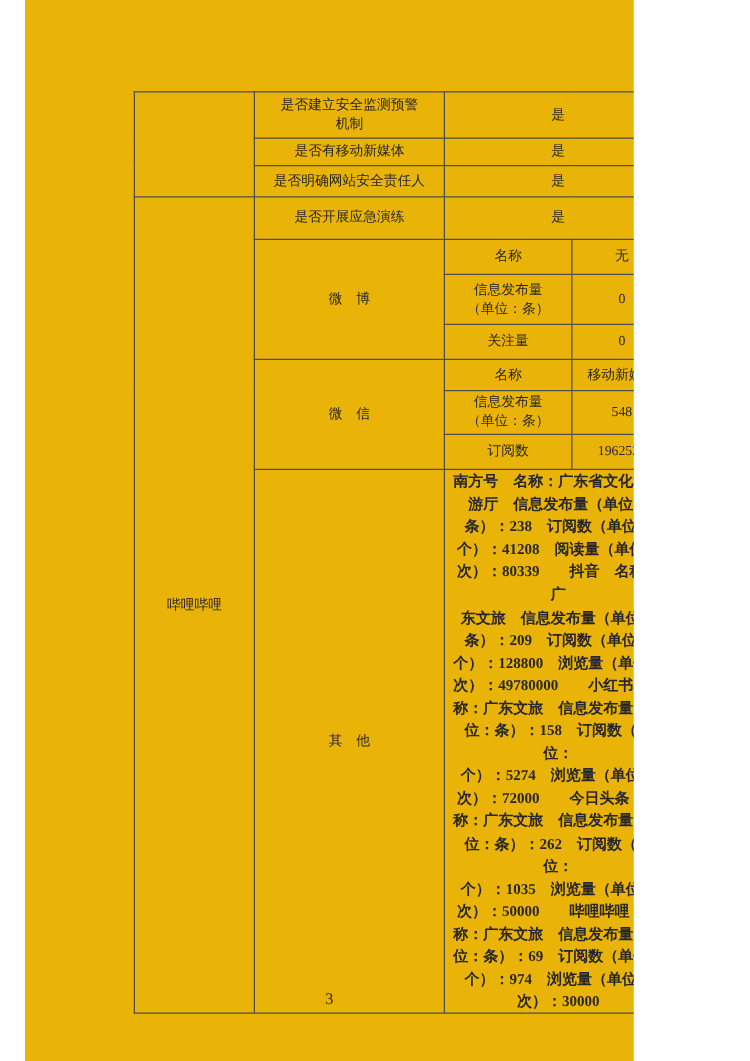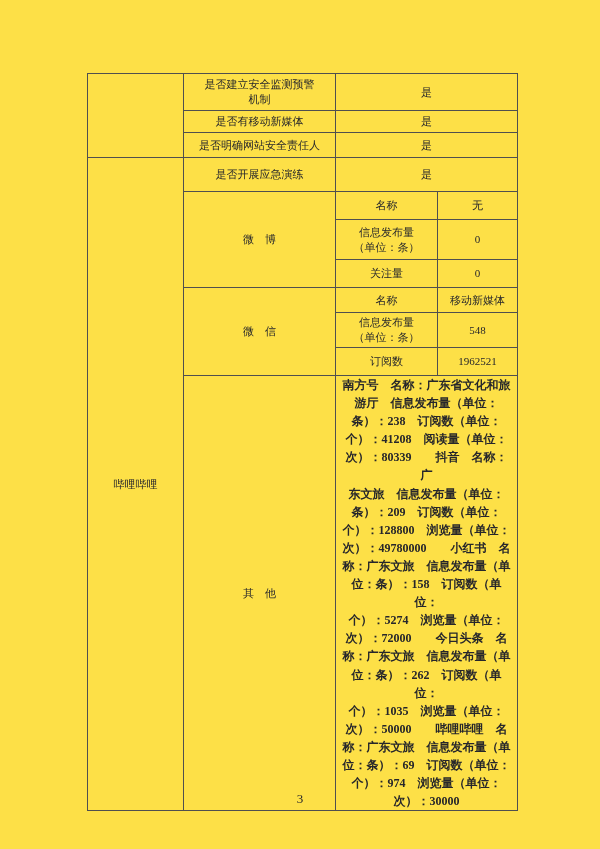--- a/index.html
+++ b/index.html
@@ -1,23 +1,24 @@
 <!DOCTYPE html>
 <html><head>
 <meta charset="utf-8">
 <style>
   html, body { margin: 0; padding: 0; background: #ffffff; }
   .page {
     position: relative;
-    width: 600px;
+    width: 487px;
     height: 849px;
-    background: #fde047;
+    background: #eab308;
     font-family: "Liberation Serif", "DejaVu Serif", serif;
     color: #26262b;
     overflow: hidden;
+    margin-left: 20px;
   }
   table.report {
     position: absolute;
     left: 87px;
     top: 73px;
     width: 430px;
     border-collapse: collapse;
     table-layout: fixed;
   }
   td.c {

